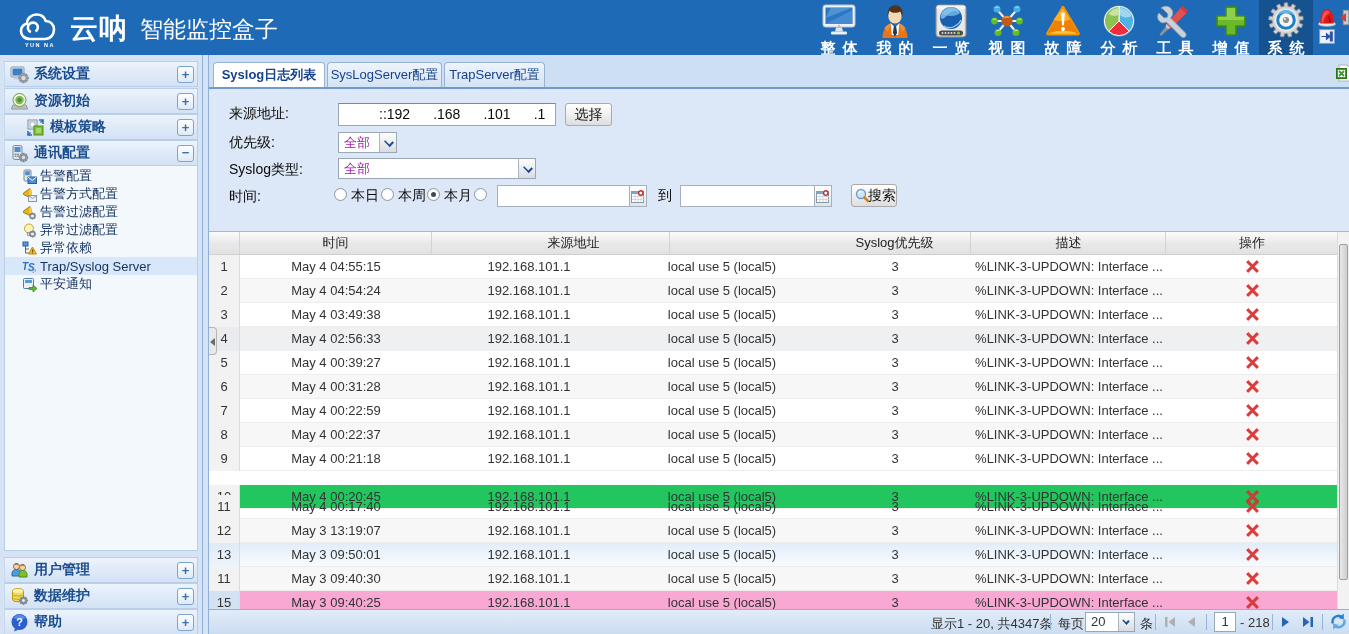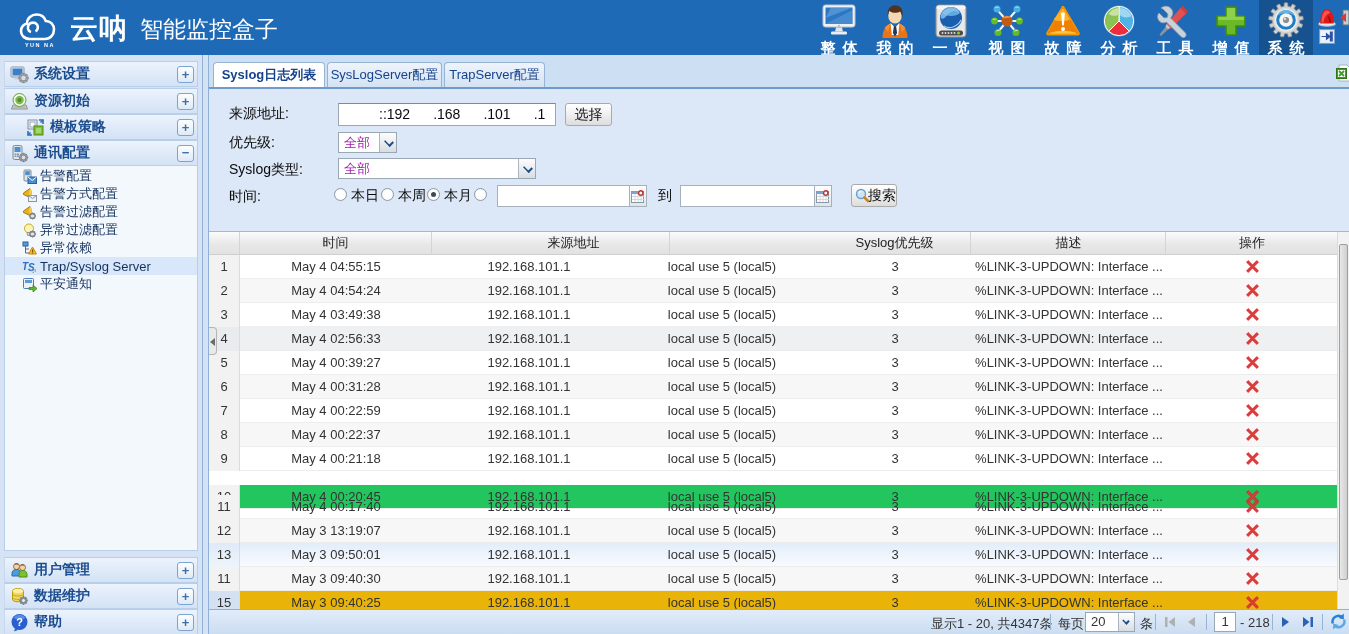--- a/index.html
+++ b/index.html
@@ -610,21 +610,21 @@
   <div class="num" style="">11</div>
   <div class="c" style="left:31px;width:192px;">May 3 09:40:30</div>
   <div class="c" style="left:224px;width:192px;">192.168.101.1</div>
   <div class="c" style="left:417px;width:192px;">local use 5 (local5)</div>
   <div class="c" style="left:610px;width:152px;">3</div>
   <div class="c" style="left:763px;width:194px;">%LINK-3-UPDOWN: Interface ...</div>
   <div class="c" style="left:958px;width:170px;"><svg class="xic" width="13" height="13" viewBox="0 0 13 13">
               <path d="M2.2 0.5 L6.5 4.8 L10.8 0.5 L12.5 2.2 L8.2 6.5 L12.5 10.8 L10.8 12.5 L6.5 8.2 L2.2 12.5 L0.5 10.8 L4.8 6.5 L0.5 2.2 Z" fill="#e23b3b" stroke="#c01f1f" stroke-width=".6"></path>
             </svg></div>
   </div>
-<div class="row" style="top:359px;background:#eab308;">
+<div class="row" style="top:359px;background:#f9a8d4;">
   <div class="num" style="background:#d3e1f2;">15</div>
   <div class="c" style="left:31px;width:192px;">May 3 09:40:25</div>
   <div class="c" style="left:224px;width:192px;">192.168.101.1</div>
   <div class="c" style="left:417px;width:192px;">local use 5 (local5)</div>
   <div class="c" style="left:610px;width:152px;">3</div>
   <div class="c" style="left:763px;width:194px;">%LINK-3-UPDOWN: Interface ...</div>
   <div class="c" style="left:958px;width:170px;"><svg class="xic" width="13" height="13" viewBox="0 0 13 13">
               <path d="M2.2 0.5 L6.5 4.8 L10.8 0.5 L12.5 2.2 L8.2 6.5 L12.5 10.8 L10.8 12.5 L6.5 8.2 L2.2 12.5 L0.5 10.8 L4.8 6.5 L0.5 2.2 Z" fill="#e23b3b" stroke="#c01f1f" stroke-width=".6"></path>
             </svg></div>
   </div>

